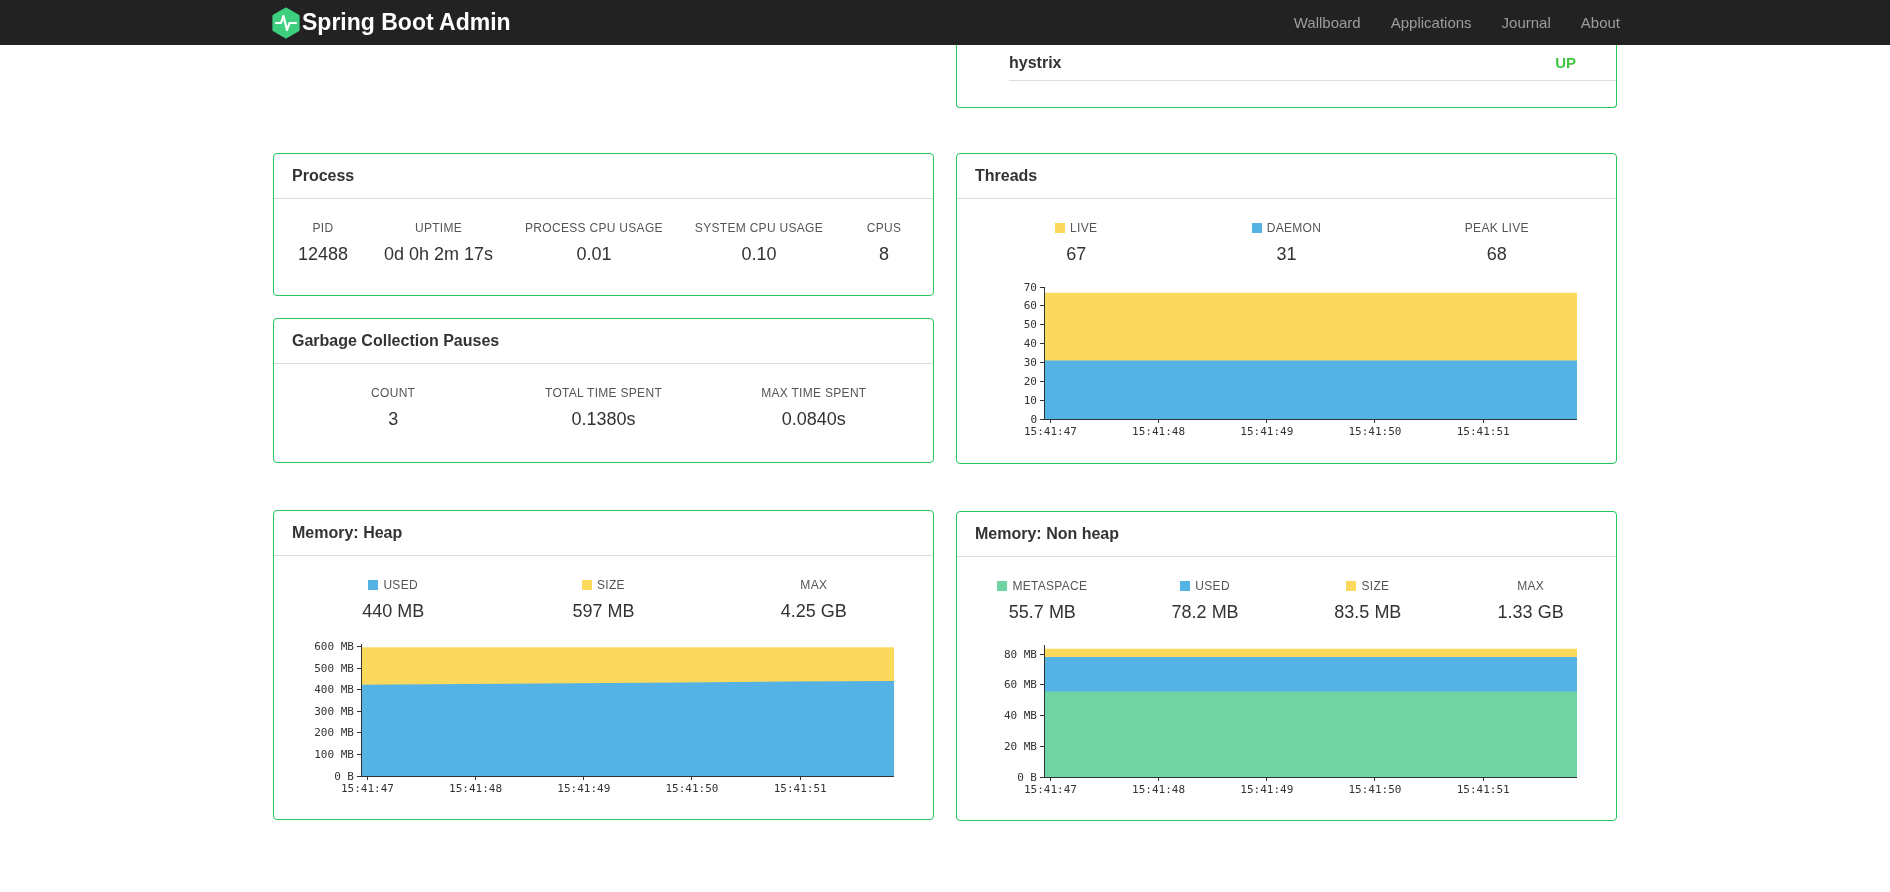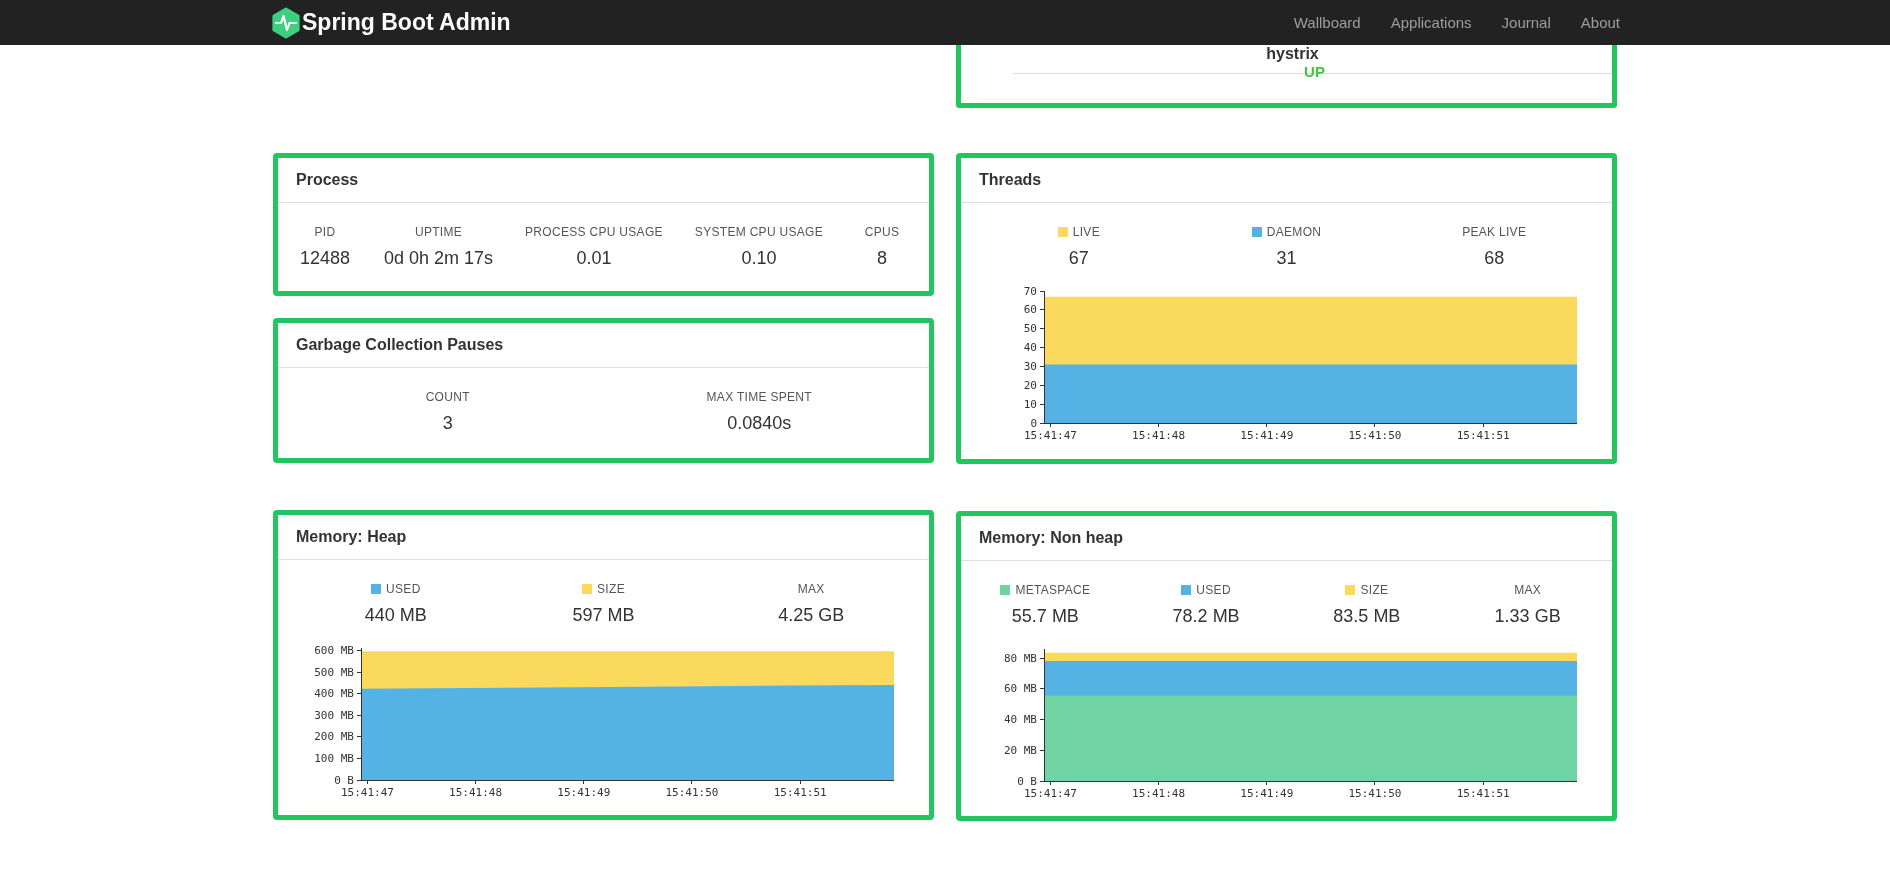--- a/index.html
+++ b/index.html
@@ -12,28 +12,28 @@
                justify-content:space-between; padding:0 10px; }
   .brand { display:flex; align-items:center; color:#fff;
            font-size:23px; font-weight:bold; cursor:pointer; }
   .nav-links { list-style:none; display:flex; align-items:center; gap:30px;margin-left:37px; }
   .nav-links li { color:#9d9d9d; font-size:15px; cursor:pointer; }
 
   
   .container { width:1344px; margin:0 auto; display:flex; justify-content:space-between; }
   .col { width:661px; display:flex; flex-direction:column; }
 
-  .card { background:#fff; border:5px solid #22c55e; border-radius:4px; overflow:hidden; }
+  .card { background:#fff; border:1px solid #22c55e; border-radius:4px; overflow:hidden; }
   .card-title { padding:13px 18px; font-size:16px; font-weight:bold; color:#333;
                 border-bottom:1px solid #ddd; }
 
   
   .card-apps { height:63px; border-top:none; border-radius:0 0 4px 4px; }
-  .app-row { height:29px; margin-left:52px; padding-right:40px; display:flex;
-             justify-content:space-between; align-items:center; border-bottom:1px solid #ddd;flex-direction:column; }
+  .app-row { height:36px; margin-left:52px; padding-right:40px; display:flex;
+             justify-content:space-between; align-items:center; border-bottom:1px solid #ddd; }
   .app-name { font-size:16px; font-weight:bold; color:#333; cursor:pointer; }
   .app-status { font-size:15px; font-weight:bold; }
 
   .card-process { height:143px; margin-top:108px; }
   .card-gc      { height:145px; margin-top:22px; }
   .card-heap    { height:310px; margin-top:47px; }
   .card-threads { height:311px; margin-top:45px; }
   .card-nonheap { height:310px; margin-top:47px; }
 
   
@@ -99,20 +99,24 @@
         </div>
       </div>
     </section>
 
     <section class="card card-gc">
       <div class="card-title">Garbage Collection Pauses</div>
       <div class="metrics m3">
         <div class="metric">
           <div class="metric-label">COUNT</div>
           <div class="metric-value">3</div>
+        </div>
+        <div class="metric">
+          <div class="metric-label">TOTAL TIME SPENT</div>
+          <div class="metric-value">0.1380s</div>
         </div>
         <div class="metric">
           <div class="metric-label">MAX TIME SPENT</div>
           <div class="metric-value">0.0840s</div>
         </div>
       </div>
     </section>
 
     <section class="card card-heap">
       <div class="card-title">Memory: Heap</div>

